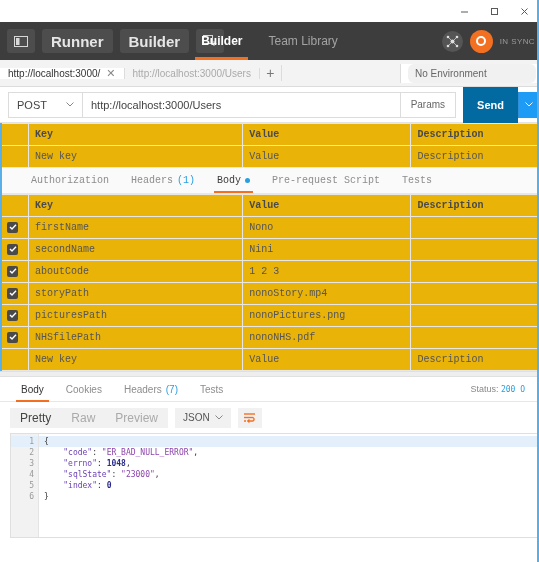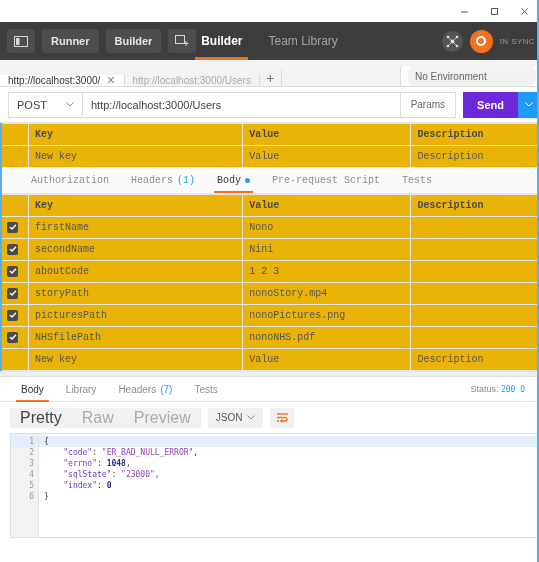--- a/index.html
+++ b/index.html
@@ -25,21 +25,21 @@
   .winbtn svg { display:block; }
 
   
   .toolbar {
     height: 38px; background: #3d3d3d;
     display:flex; align-items:center; position:relative;
     padding-left: 7px;
   }
   .tb-btn {
     background:#4d4d4d; border-radius:3px;
-    color:#e6e6e6; font-size:11px; font-weight:bold;
+    color:#e6e6e6; font-size:15px; font-weight:bold;
     height:24px; display:flex; align-items:center; padding:0 9px;
     margin-right:7px;
   }
   .tb-icon-btn {
     background:#4d4d4d; border-radius:3px;
     height:24px; width:28px; display:flex; align-items:center; justify-content:center;
     margin-right:7px;
   }
   .tb-center {
     position:absolute; left:0; right:0; top:0; bottom:0;
@@ -65,21 +65,21 @@
   }
   .avatar {
     width:23px; height:23px; border-radius:50%; background:#f37021;
     display:flex; align-items:center; justify-content:center;
   }
   .avatar .inner { width:10px; height:10px; border-radius:50%; border:2px solid #fff; }
   .sync-text { font-size:8px; color:#9a9a9a; letter-spacing:0.4px; }
 
   
   .tabstrip {
-    height:27px; background:#f3f3f3; display:flex; align-items:flex-end;
+    height:27px; background:#f3f3f3; display:flex; align-items:center;
     border-bottom:1px solid #dcdcdc; position:relative;
   }
   .req-tab {
     display:flex; align-items:center; gap:6px;
     padding:0 8px; font-size:10px; color:#555;
     border-right:1px solid #dcdcdc; background:#f3f3f3;
   }
   .req-tab.active { background:#ffffff; color:#333; }
   .req-tab.inactive { color:#aaaaaa; }
   .tab-close { color:#888; font-size:11px; line-height:1; }
@@ -109,21 +109,21 @@
   }
   .url-input {
     flex:1; height:26px; border:1px solid #dcdcdc; background:#fff;
     display:flex; align-items:center; padding:0 8px; font-size:11px; color:#444;
   }
   .params-btn {
     height:26px; border:1px solid #dcdcdc; border-left:0; background:#fff;
     display:flex; align-items:center; padding:0 10px; font-size:10px; color:#666;
   }
   .send-btn {
-    height:26px; background:#6d28d9; color:#fff; font-size:11px; font-weight:bold;
+    height:36px; background:#0369a1; color:#fff; font-size:11px; font-weight:bold;
     display:flex; align-items:center; padding:0 14px; margin-left:7px;
   }
   .send-caret {
     height:26px; background:#1d9bf5; color:#fff;
     display:flex; align-items:center; padding:0 6px;
     border-left:1px solid #2f8fd8;
   }
 
   
   .content { position:relative; background:#eab308;font-family:Liberation Mono, monospace; }
@@ -189,21 +189,21 @@
   .resptab.active::after {
     content:""; position:absolute; left:6px; right:6px; bottom:0; height:2px; background:#f37021;
   }
   .status {
     margin-left:auto; font-size:9px; color:#888; padding-right:14px; white-space:nowrap;
   }
   .status .code { color:#2a9fe0; }
 
   .viewbar { height:31px; display:flex; align-items:center; gap:7px; padding-left:10px; background:#fff; }
   .vgroup { background:#f1f1f1; height:20px; display:flex; align-items:center; }
-  .vtab { font-size:16px; color:#aaa; padding:0 10px; height:20px; display:flex; align-items:center; }
+  .vtab { font-size:12px; color:#aaa; padding:0 10px; height:20px; display:flex; align-items:center; }
   .vtab.active { color:#444; }
   .vsel {
     background:#f1f1f1; height:20px; display:flex; align-items:center; gap:5px;
     padding:0 8px; font-size:10px; color:#555;
   }
   .wrapbtn {
     background:#f1f1f1; height:20px; width:24px;
     display:flex; align-items:center; justify-content:center;
   }
 
@@ -464,21 +464,21 @@
       </table>
   </div>
 
   <div class="resp-sep"></div>
 
   <div class="resptabs">
     <div class="resptab active">
       <span>Body</span>
     </div>
     <div class="resptab">
-      <span>Library</span>
+      <span>Cookies</span>
     </div>
     <div class="resptab">
       <span>Headers</span>
       <span class="count">(7)</span>
     </div>
     <div class="resptab">
       <span>Tests</span>
     </div>
     <div class="status">
       <span>Status:</span>

